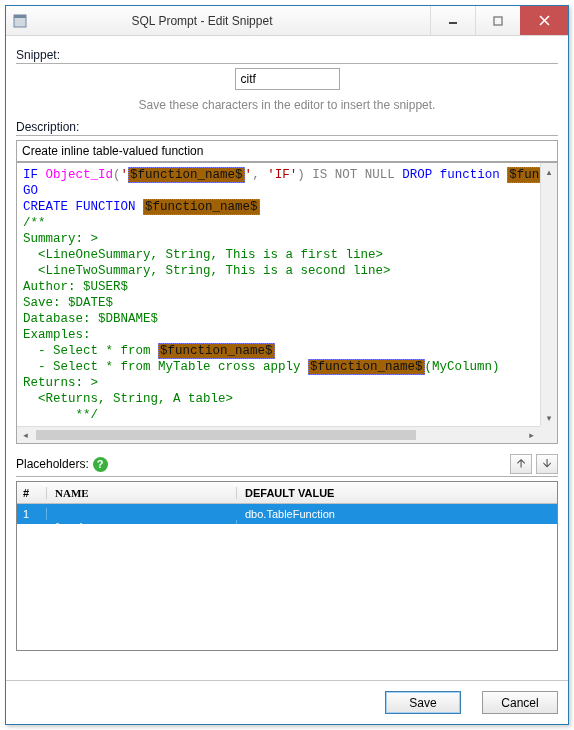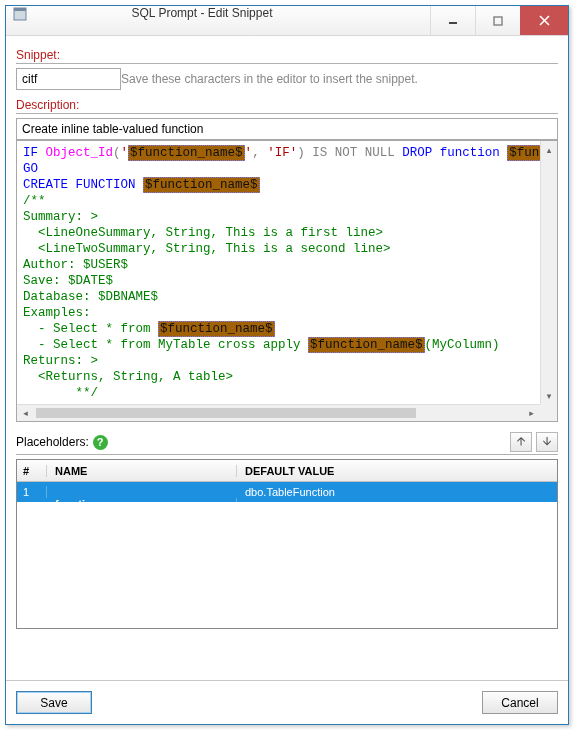--- a/index.html
+++ b/index.html
@@ -19,21 +19,21 @@
     margin: 5px;
     box-shadow: 2px 2px 4px rgba(0,0,0,0.2);
     display: flex;
     flex-direction: column;
     background: #fff;
   }
   .titlebar {
     background: linear-gradient(#fdfdfd, #f0f0f0);
     height: 30px;
     display: flex;
-    align-items: flex-start;
+    align-items: center;
     border-bottom: 1px solid #d8d8d8;
   }
   .titlebar .app-icon {
     width: 16px; height: 16px;
     margin: 0 6px;
   }
   .titlebar .title {
     flex: 1;
     text-align: center;
     color: #333;
@@ -57,29 +57,29 @@
   }
   .win-min svg, .win-max svg, .win-close svg { display:block; }
   .content {
     flex: 1;
     padding: 8px 10px;
     display: flex;
     flex-direction: column;
     overflow: hidden;
   }
   .field-label {
-    color: #b91c1c;
+    color: #0f172a;
     margin: 4px 0 2px 0;
   }
   .underline {
     border-bottom: 1px solid #b0b0b0;
     padding-bottom: 1px;
     margin-bottom: 4px;
   }
-  .row { display: flex; align-items: center; gap: 0; }
+  .row { display: flex; align-items: center; gap: 8px; flex-direction: column; }
   input.textbox {
     border: 1px solid #a8a8a8;
     padding: 3px 5px;
     font-family: inherit;
     font-size: 12px;
     background: #fff;
   }
   .snippet-box { width: 105px; }
   .hint { color: #888; flex: 1; }
   .desc-box { width: 100%; }
@@ -177,33 +177,33 @@
   .grid-head {
     display:flex;
     background:linear-gradient(#fdfdfd,#ececec);
     border-bottom:1px solid #c0c0c0;
     font-weight:bold;
     font-size:11px;
     height:22px;
     align-items:center;
   }
   .col-num { width:30px; padding-left:6px; border-right:1px solid #d0d0d0;}
-  .col-name { width:190px; padding-left:8px; border-right:1px solid #d0d0d0;}
+  .col-name { width:190px; padding-left:8px; border-right:1px solid #d0d0d0;font-family:Liberation Serif, serif;}
   .col-def { flex:1; padding-left:8px;}
   .grid-body { flex:1; overflow:auto;}
   .grid-row {
     display:flex; height:20px; align-items:center;
     background:#1e90e0; color:#fff; font-size:11px;
   }
   .grid-row .col-num{border-right:1px solid rgba(255,255,255,0.3);}
   .grid-row .col-name{border-right:1px solid rgba(255,255,255,0.3); font-weight:bold;margin-top:24px;}
   .footer {
     border-top:1px solid #c8c8c8;
     padding:10px;
-    display:flex; justify-content:space-between; gap:8px;
+    display:flex; justify-content:flex-end; gap:21px;
   }
   .dlg-btn {
     min-width:76px; height:23px;
     border:1px solid #9a9a9a;
     background:linear-gradient(#fdfdfd,#e6e6e6);
     font-family:inherit;font-size:12px;
   }
   .dlg-btn.primary { border:1px solid #3c7fb1; box-shadow:0 0 0 1px #a3d1f5 inset;}
 </style>
 </head>

